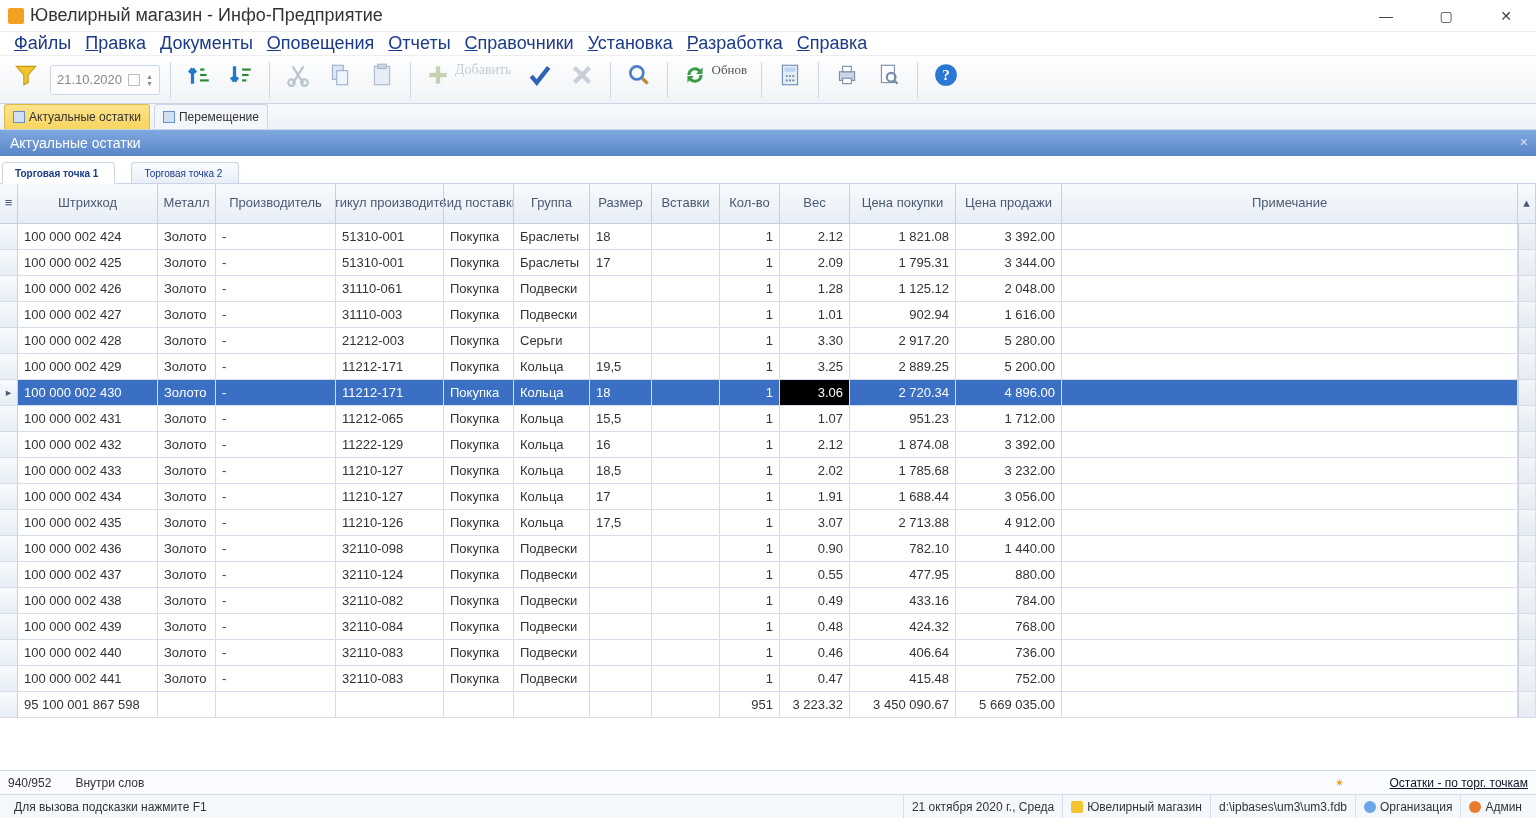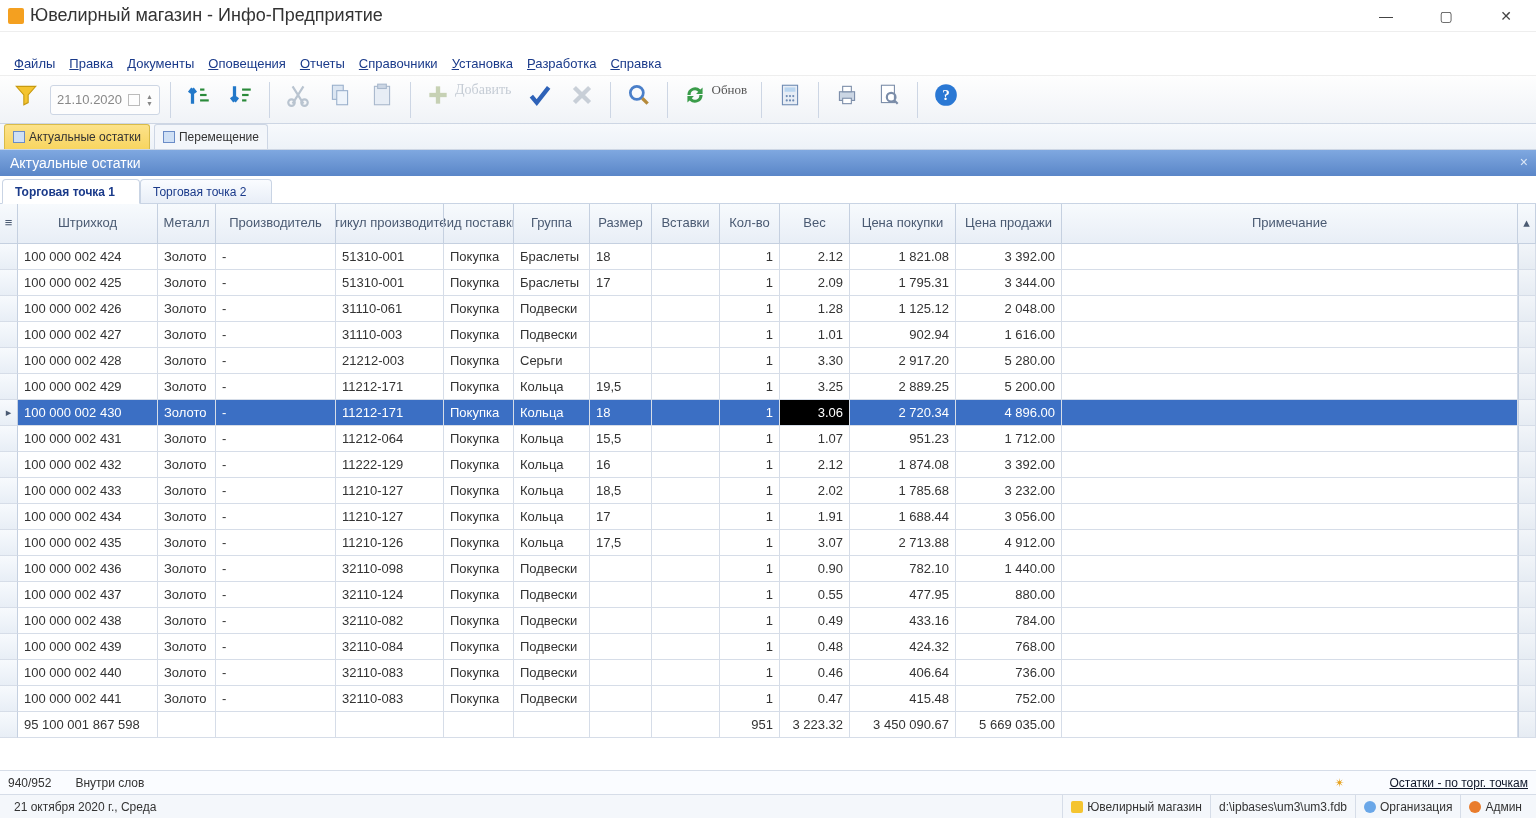--- a/index.html
+++ b/index.html
@@ -3,21 +3,21 @@
 <meta charset="utf-8">
 <style>
 * { box-sizing: border-box; margin: 0; padding: 0; }
 body { font-family: "Segoe UI", Tahoma, sans-serif; font-size: 13px; background: #fff; color: #333; overflow: hidden; width: 1536px; height: 818px; display: flex; flex-direction: column; }
 .titlebar { height: 32px; display: flex; align-items: center; padding: 0 8px; background: #fff; border-bottom: 1px solid #eee; }
 .titlebar .app-icon { width: 16px; height: 16px; background: #f4a020; border-radius: 2px; margin-right: 6px; }
 .titlebar .title { flex: 1; font-size: 18px; color: #333; }
 .titlebar .win-btns { display: flex; gap: 16px; }
 .titlebar .win-btns span { width: 44px; height: 28px; display: flex; align-items: center; justify-content: center; font-size: 14px; color: #444; cursor: default; }
 
-.menubar { height: 24px; display: flex; align-items: center; gap: 14px; padding: 0 14px; background: #fff; border-bottom: 1px solid #eee; font-size: 13px; margin-top: 20px; }
+.menubar { height: 24px; display: flex; align-items: center; gap: 14px; padding: 0 14px; background: #fff; border-bottom: 1px solid #eee; font-size: 18px; }
 .menubar .menu-item { color: #1a3a8a; cursor: default; }
 .menubar .menu-item u { text-decoration: underline; }
 
 .toolbar { height: 48px; background: linear-gradient(#fefefe,#f0f3f7); border-bottom: 1px solid #cdd6e4; display: flex; align-items: center; padding: 0 8px; gap: 6px; }
 .tb-sep { width: 1px; height: 36px; background: #cdd6e4; margin: 0 4px; }
 .tb-btn { height: 36px; min-width: 36px; display: flex; align-items: flex-start; justify-content: center; border-radius: 3px; gap: 4px; padding: 0 4px; font-family: Liberation Serif, serif; }
 .tb-btn svg { width: 26px; height: 26px; }
 .tb-date { height: 30px; border: 1px solid #cdd6e4; border-radius: 3px; display: flex; align-items: center; padding: 0 6px; gap: 6px; color: #888; background: #fdfdfd; justify-content: flex-end; }
 .tb-spin { display: flex; flex-direction: column; }
 .tb-spin span { font-size: 7px; line-height: 7px; color: #888; }
@@ -28,21 +28,21 @@
 
 .tabstrip { height: 26px; background: linear-gradient(#f7f9fc,#edf2f8); border-bottom: 1px solid #cdd6e4; display: flex; align-items: stretch; padding: 0 4px; gap: 4px; }
 .tabstrip .doc-tab { display: flex; align-items: center; gap: 4px; padding: 0 8px; border: 1px solid #cdd6e4; border-bottom: none; border-radius: 3px 3px 0 0; background: #f3f6fa; font-size: 12px; cursor: default; }
 .tabstrip .doc-tab.active { background: linear-gradient(#fce28a,#f8d560); border-color: #d8bb4a; }
 .tabstrip .doc-tab .tab-ico { width: 12px; height: 12px; border: 1px solid #6a8cc7; background: #cfe0f5; }
 
 .panel-header { height: 26px; background: linear-gradient(#7fa8e0,#5a86c8); color: #fff; display: flex; align-items: center; padding: 0 10px; font-size: 14px; font-weight: 500; position: relative; }
 .panel-header .close-x { position: absolute; right: 8px; top: 4px; color: #dce8f7; font-size: 14px; }
 
 .inner-tabs { height: 28px; display: flex; align-items: flex-end; padding: 0 2px 0 2px; background: #fff; border-bottom: 1px solid #c9d4e4; }
-.inner-tabs .itab { padding: 5px 24px 4px 12px; border: 1px solid #c9d4e4; border-bottom: none; border-radius: 4px 4px 0 0; margin-right: 0; background: linear-gradient(#fafcff,#e8eef7); font-size: 12px; color: #1a3a8a; cursor: default; }
+.inner-tabs .itab { padding: 5px 16px 4px 12px; border: 1px solid #c9d4e4; border-bottom: none; border-radius: 4px 4px 0 0; margin-right: 16px; background: linear-gradient(#fafcff,#e8eef7); font-size: 10px; color: #1a3a8a; cursor: default; }
 .inner-tabs .itab.active { background: #fff; border-bottom: 1px solid #fff; position: relative; top: 1px; font-weight: bold; }
 
 .grid-wrap { flex: 1; display: flex; flex-direction: column; overflow: hidden; }
 .grid { display: grid; grid-template-columns: 18px 140px 58px 120px 108px 70px 76px 62px 68px 60px 70px 106px 106px 1fr 18px; font-size: 13px; }
 .grid .cell { border-right: 1px solid #d6dde8; border-bottom: 1px solid #d6dde8; padding: 4px 6px; white-space: nowrap; overflow: hidden; text-overflow: ellipsis; display: flex; align-items: center; height: 26px; }
 .grid .hdr { background: linear-gradient(#f7fafd,#e8eef6); border-right: 1px solid #c5d0e0; border-bottom: 1px solid #c5d0e0; color: #4a5a72; text-align: center; justify-content: center; height: auto; min-height: 40px; line-height: 1.1; padding: 4px 4px; }
 .grid .hdr.first-col, .grid .hdr.scroll-col { min-height: 40px; }
 .grid .rownum { background: linear-gradient(#f7fafd,#e8eef6); border-right: 1px solid #c5d0e0; color: #4a5a72; justify-content: center; font-size: 11px; }
 .grid .num { justify-content: flex-end; }
 .scroll-cell { background: linear-gradient(#f2f5f9,#e6ecf3); border-left: 1px solid #c5d0e0; }
@@ -346,21 +346,21 @@
       <div class="cell num" style="background: rgb(59, 111, 196); color: rgb(255, 255, 255);">1</div>
       <div class="cell num" style="background: #000000; color: rgb(255, 255, 255);">3.06</div>
       <div class="cell num" style="background: rgb(59, 111, 196); color: rgb(255, 255, 255);">2 720.34</div>
       <div class="cell num" style="background: rgb(59, 111, 196); color: rgb(255, 255, 255);">4 896.00</div>
       <div class="cell" style="background: rgb(59, 111, 196); color: rgb(255, 255, 255);"></div>
       <div class="cell scroll-cell"></div>
       <div class="cell rownum"></div>
       <div class="cell">100 000 002 431</div>
       <div class="cell">Золото</div>
       <div class="cell">-</div>
-      <div class="cell">11212-064</div>
+      <div class="cell">11212-065</div>
       <div class="cell">Покупка</div>
       <div class="cell">Кольца</div>
       <div class="cell">15,5</div>
       <div class="cell"></div>
       <div class="cell num">1</div>
       <div class="cell num">1.07</div>
       <div class="cell num">951.23</div>
       <div class="cell num">1 712.00</div>
       <div class="cell"></div>
       <div class="cell scroll-cell"></div>
@@ -535,20 +535,21 @@
 <div class="statusbar1">
   <span>940/952</span>
   <span>Внутри слов</span>
   <div class="right">
     <span class="gear">✴</span>
     <a href="#">Остатки - по торг. точкам</a>
   </div>
 </div>
 
 <div class="statusbar2">
+  <div class="sb-cell">Для вызова подсказки нажмите F1</div>
   <div class="sb-cell">21 октября 2020 г., Среда</div>
   <div class="sb-cell">
       <span class="sb-ico db"></span>
       <span>Ювелирный магазин</span>
     </div>
   <div class="sb-cell">d:\ipbases\um3\um3.fdb</div>
   <div class="sb-cell">
       <span class="sb-ico org"></span>
       <span>Организация</span>
     </div>

